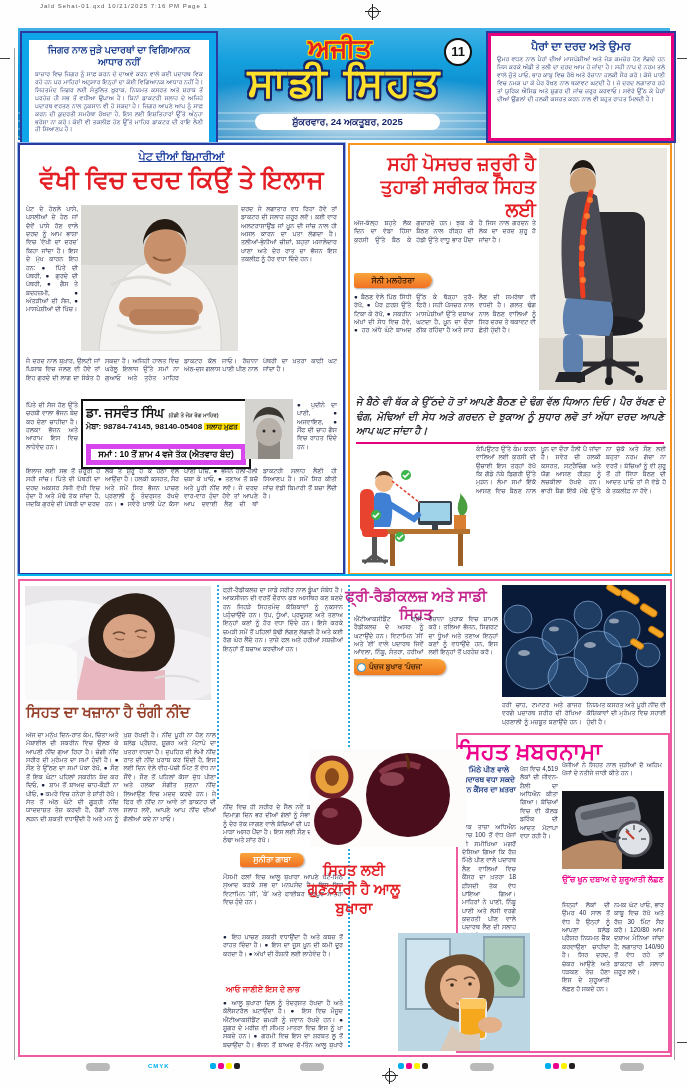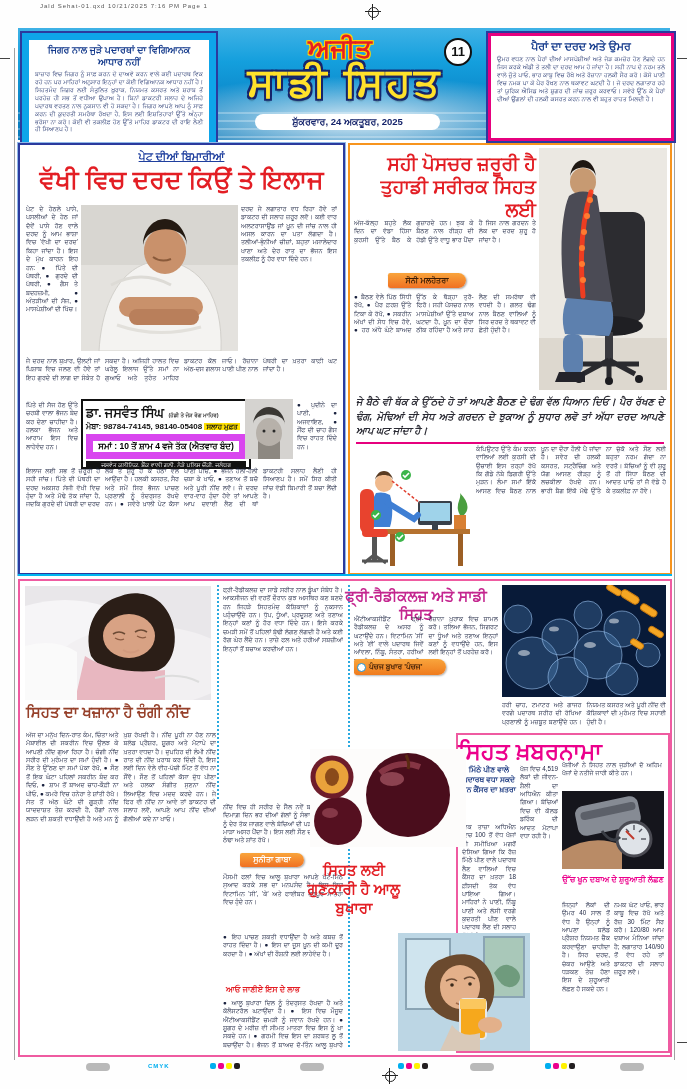--- a/index.html
+++ b/index.html
@@ -40,30 +40,30 @@
   .box.orange{border:2px solid #f7941d;}
   .box.pinkb{border:2px solid #ef5ba1;}
   .kicker{text-align:center;font-size:11px;font-weight:bold;color:#1f3f9e;text-decoration:underline;}
   .head-red{text-align:center;font-weight:bold;color:#e31e24;}
   .txt{font-size:6.3px;line-height:1.33;text-align:justify;color:#1b2340;overflow:hidden;}
   .cols2{column-count:2;column-gap:5px;}
   .cols3{column-count:3;column-gap:5px;}
   .cols4{column-count:4;column-gap:5px;}
   .byline{background:linear-gradient(180deg,#f9a53c,#f07022);border-radius:3px 10px 10px 3px;
         font-size:8px;font-weight:bold;text-align:center;box-shadow:1px 1px 2px rgba(0,0,0,.35);}
-  .byline.dark{color:#3a1c05;line-height:15px;margin-left:34px;}
+  .byline.dark{color:#3a1c05;line-height:15px;}
   .byline.light{color:#fff;line-height:14px;}
   .quote{font-size:10px;font-style:italic;font-weight:bold;color:#2a2a33;line-height:1.45;text-align:justify;
         border-bottom:2px solid #e6007e;padding-bottom:3px;}
   .docbox{border:2px solid #111;background:#fff;padding:2px 3px;overflow:hidden;}
   .docbox .nm{font-size:13px;font-weight:bold;color:#111;font-family:"Liberation Serif","DejaVu Serif",serif;}
   .docbox .deg{font-size:5.5px;color:#333;font-weight:bold;}
   .docbox .ph{font-size:8px;font-weight:bold;color:#111;margin-top:1px;}
   .docbox .off{background:#ffe000;padding:0 2px;font-size:7px;}
-  .docbox .hrs{border:7px solid #d946ef;margin-top:2px;font-size:8.5px;font-weight:bold;text-align:center;}
+  .docbox .hrs{border:5px solid #d946ef;margin-top:12px;font-size:8.5px;font-weight:bold;text-align:center;}
   .docbox .adr{background:#111;color:#fff;font-size:6px;text-align:center;margin-top:2px;padding:1px 0;}
   .tipbox{background:linear-gradient(180deg,#f9a53c,#ef7b1e);border-radius:3px 10px 10px 3px;display:flex;align-items:center;
         box-shadow:1px 1px 2px rgba(0,0,0,.3);}
   .tipbox .dot{width:7px;height:7px;border-radius:50%;background:#fff;border:1px solid #1f8fd0;margin:0 3px;}
   .tipbox .tl{font-size:7.5px;font-weight:bold;color:#3a1c05;}
   .divider-dot{border-left:2px dotted #2aa9e0;}
   .head-magenta{font-weight:bold;color:#c4268f;}
   .nl-head{font-size:23px;font-weight:bold;color:#ec008c;}
   .nl-sub1{font-size:7.5px;font-weight:bold;color:#16357e;text-align:center;line-height:1.35;}
   .nl-sub2{font-size:8px;font-weight:bold;color:#ec008c;text-align:center;line-height:1.3;}

